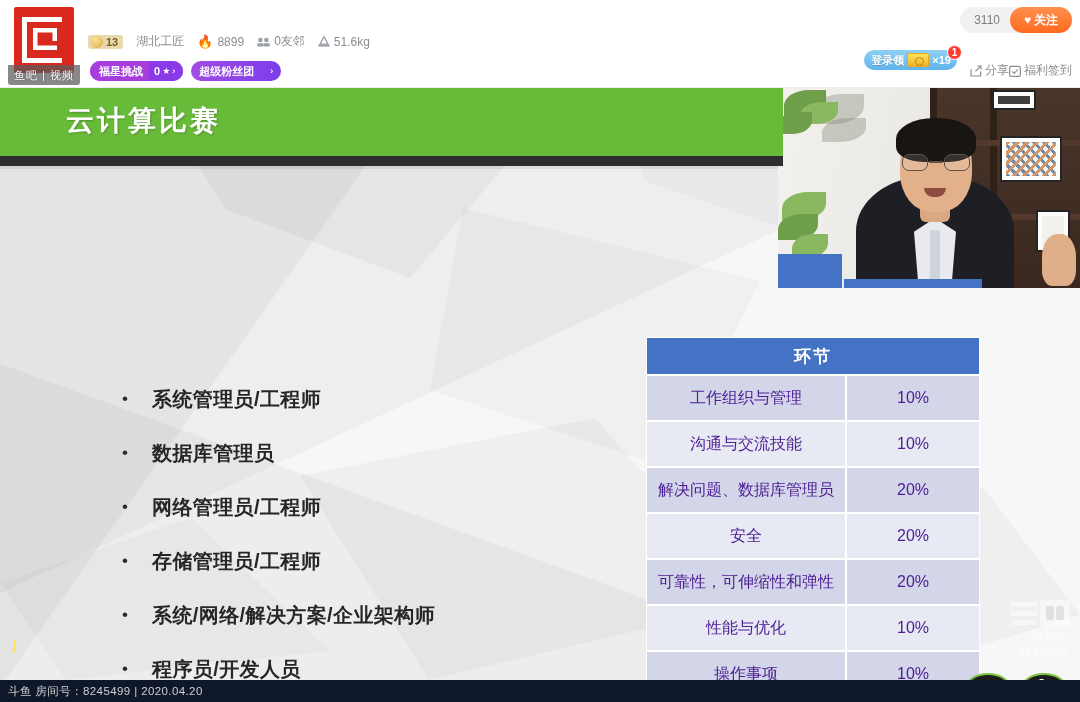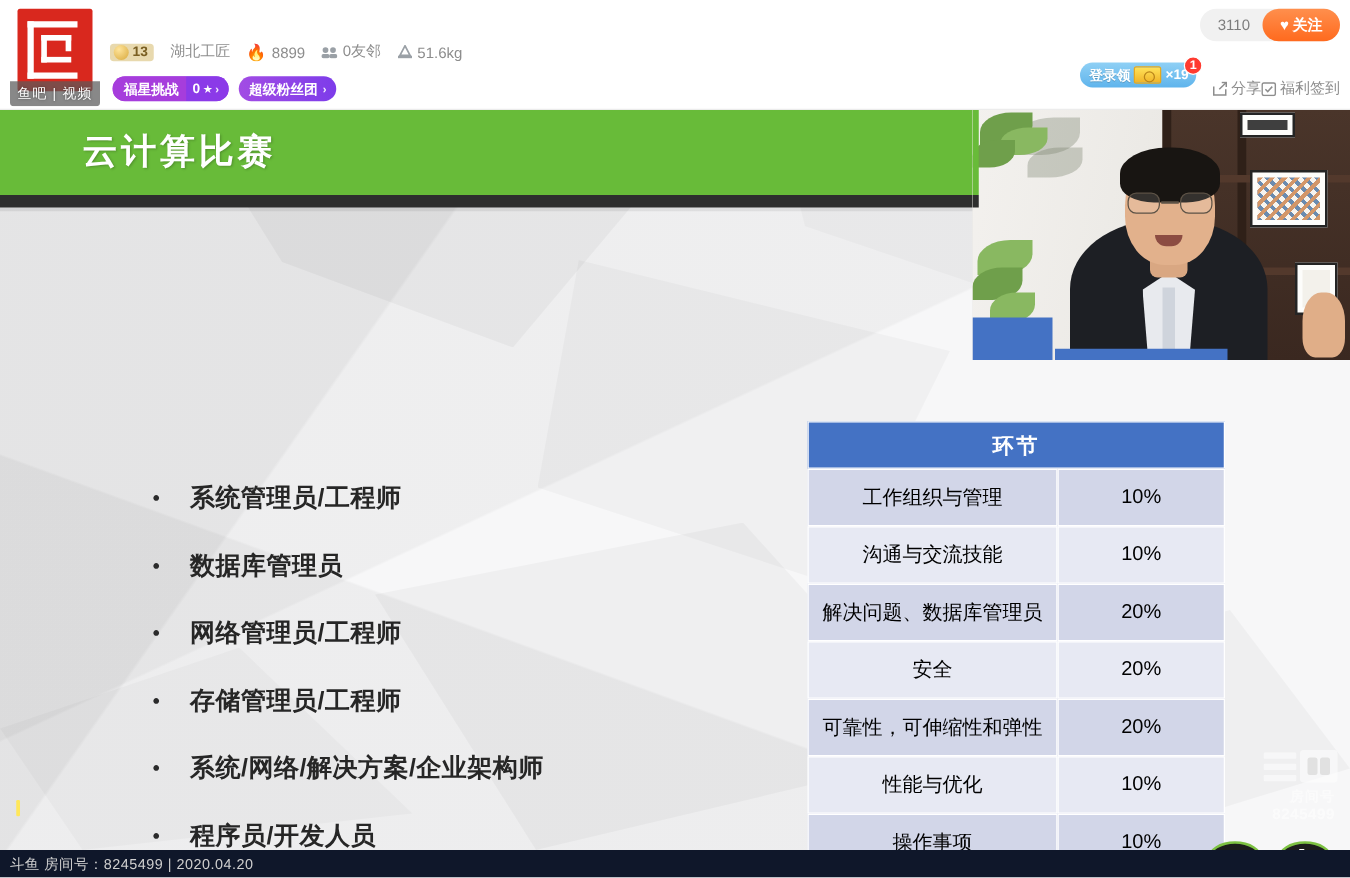--- a/index.html
+++ b/index.html
@@ -65,21 +65,21 @@
 
   .badge-row{ position:absolute; left:90px; top:61px; display:flex; gap:8px; }
   .pill{
     height:20px; border-radius:10px; display:flex; align-items:center;
     font-size:11px; color:#fff; font-weight:bold; cursor:pointer;
     padding:0 8px; white-space:nowrap;
   }
   .pill-a{ background:linear-gradient(90deg,#b44ce0,#8b3ae8); padding:0; overflow:hidden; }
   .pill-a .l{ padding:0 6px 0 9px; height:20px; display:flex; align-items:center; background:#a63ddc;}
   .pill-a .r{ padding:0 8px 0 5px; height:20px; display:flex; align-items:center; gap:2px; background:#8b3ae8;}
-  .pill-b{ background:linear-gradient(90deg,#a24ce4,#7d3cea); gap:4px; }
+  .pill-b{ background:linear-gradient(90deg,#a24ce4,#7d3cea); gap:16px; }
   .chev{ font-size:9px; opacity:.9; }
   .star{ font-size:9px; }
 
   .follow-wrap{
     position:absolute; right:8px; top:7px; height:26px;
     background:#f1f1f1; border-radius:13px; display:flex; align-items:center;
     padding-left:14px;
   }
   .follow-count{ font-size:12px; color:#7d7d7d; margin-right:10px; }
   .follow-btn{
@@ -178,21 +178,21 @@
   
   .tbl{
     position:absolute; left:646px; top:249px; width:334px;
     border-collapse:separate; border-spacing:0;
   }
   .tbl th{
     background:#4472c4; color:#ffffff; font-size:17px; font-weight:bold;
     height:38px; letter-spacing:2px; border:1px solid #ffffff;
   }
   .tbl td{
-    height:46px; font-size:16px; color:#000000; text-align:center;
+    height:46px; font-size:16px; color:#4c1d95; text-align:center;
     border:1px solid #ffffff; font-weight:normal;
   }
   .tbl tr.odd td{ background:#d2d6e8; }
   .tbl tr.even td{ background:#e7e9f3; }
   .tbl td.name{ width:200px; }
   .tbl td.val{ width:134px; }
 
   .left-mark{
     position:absolute; left:13px; top:552px; width:3px; height:13px;
     background:#ffe75a; border-radius:1px;

